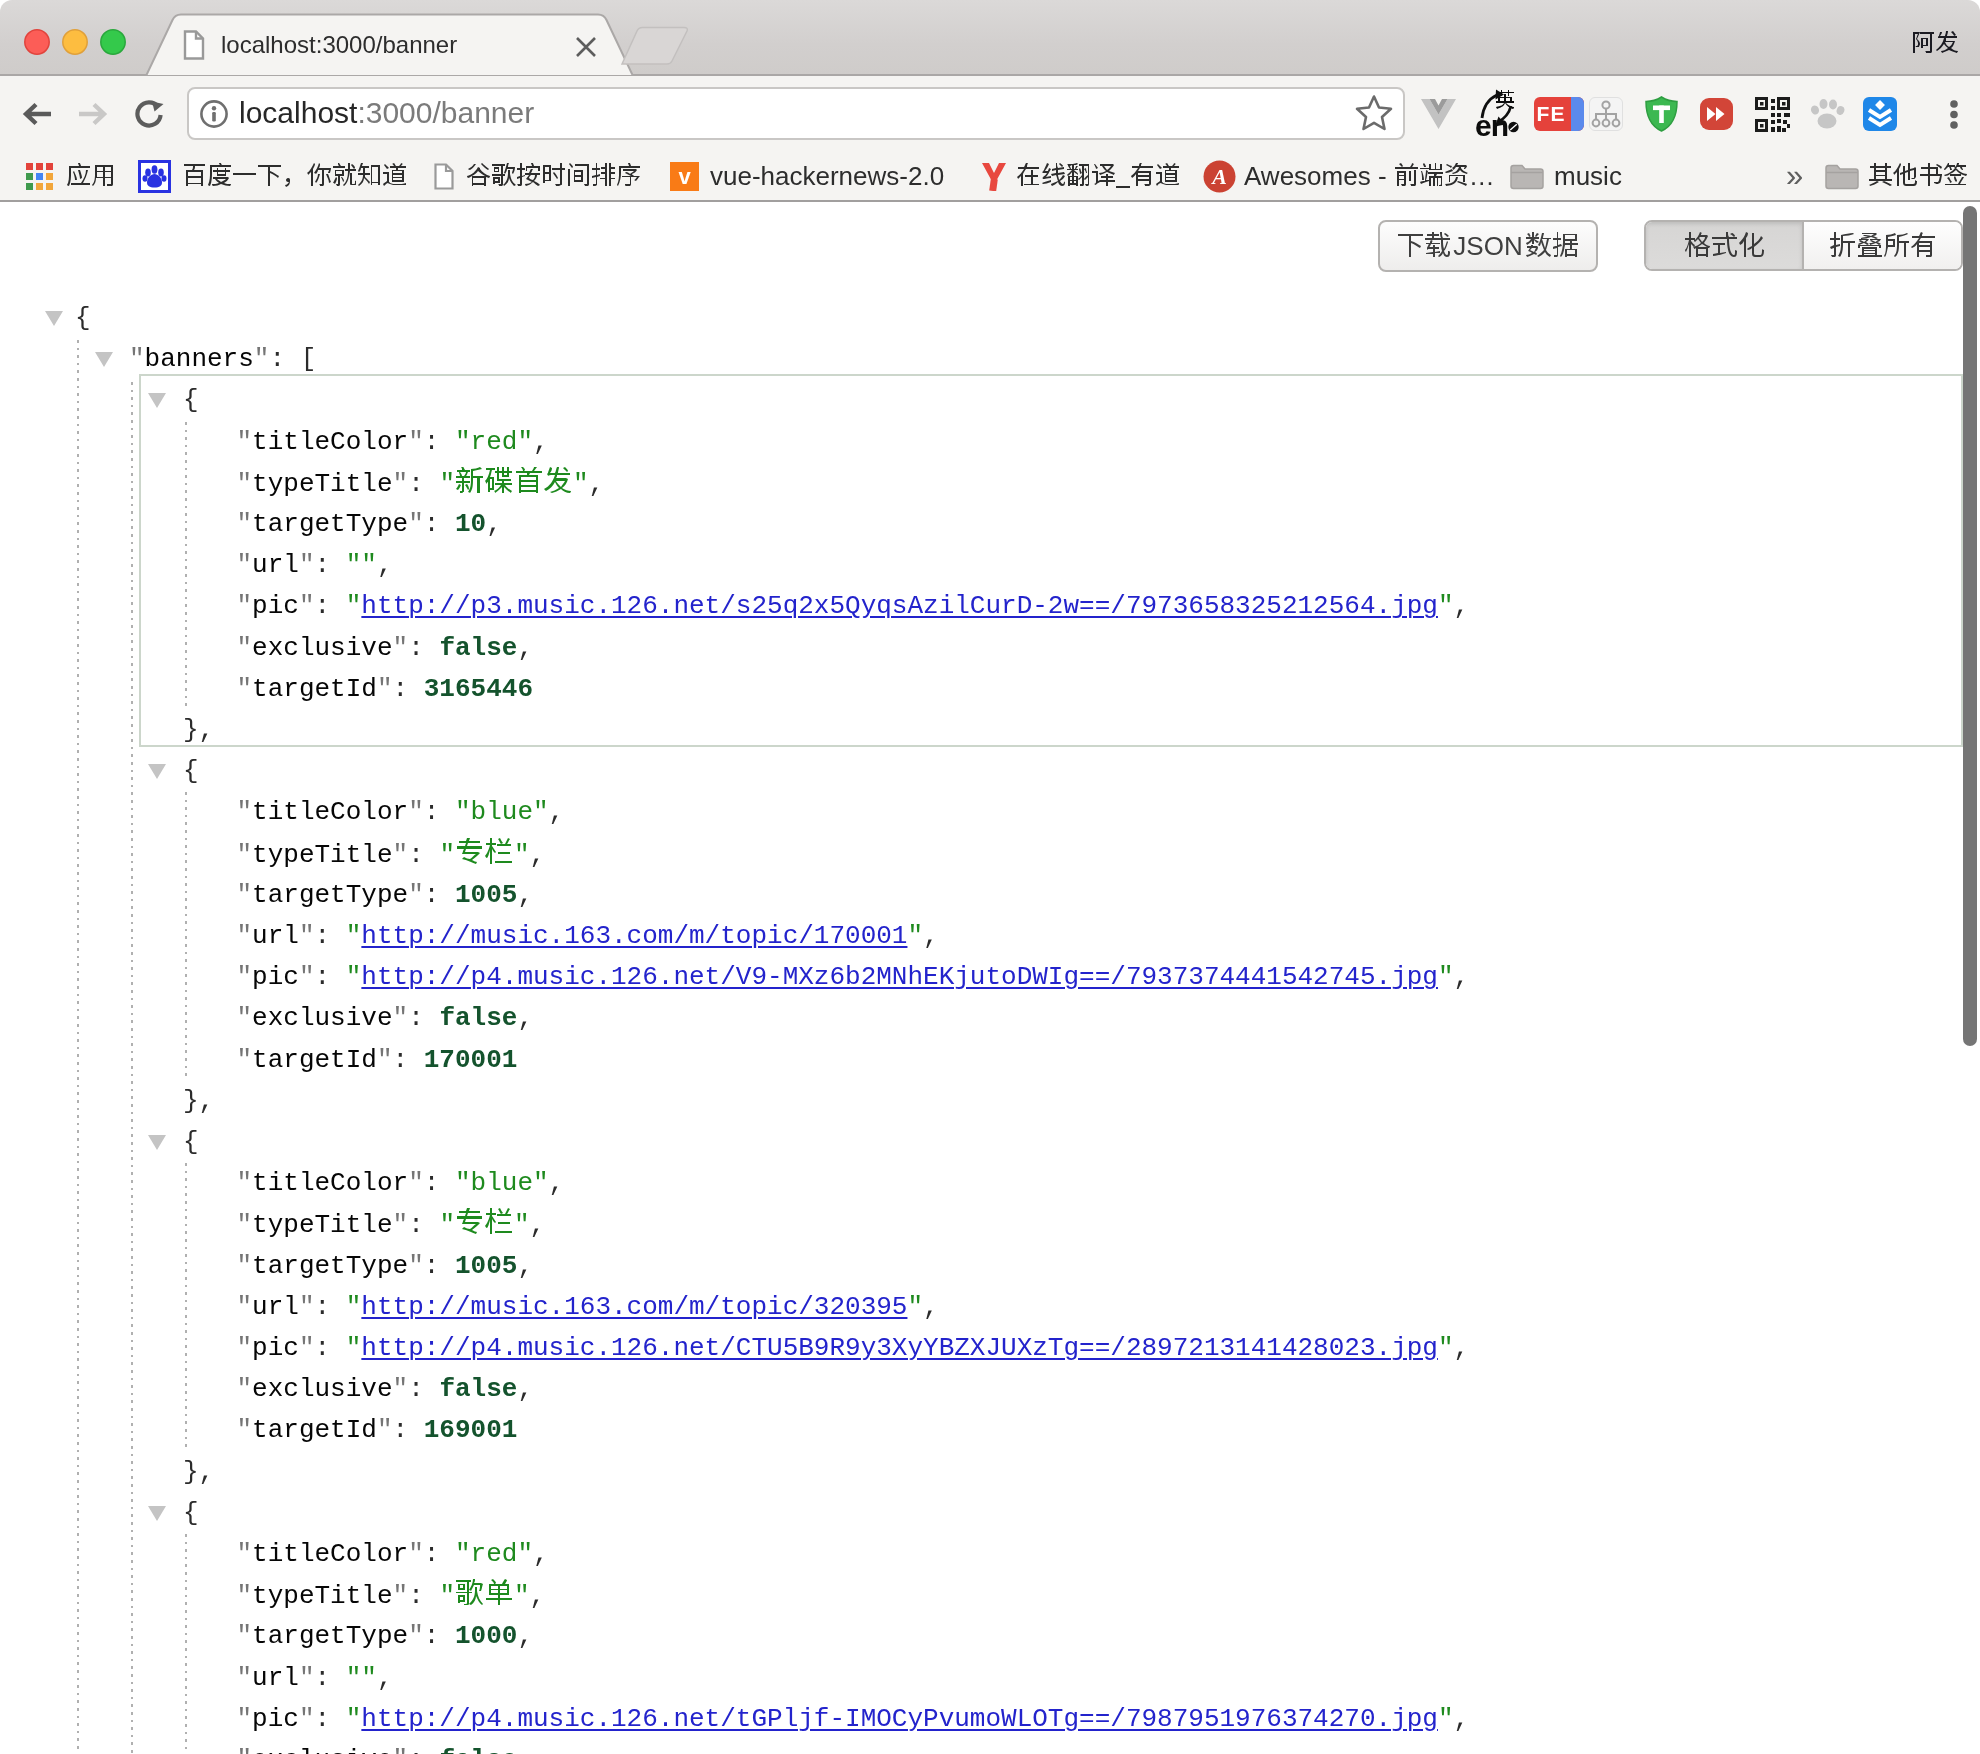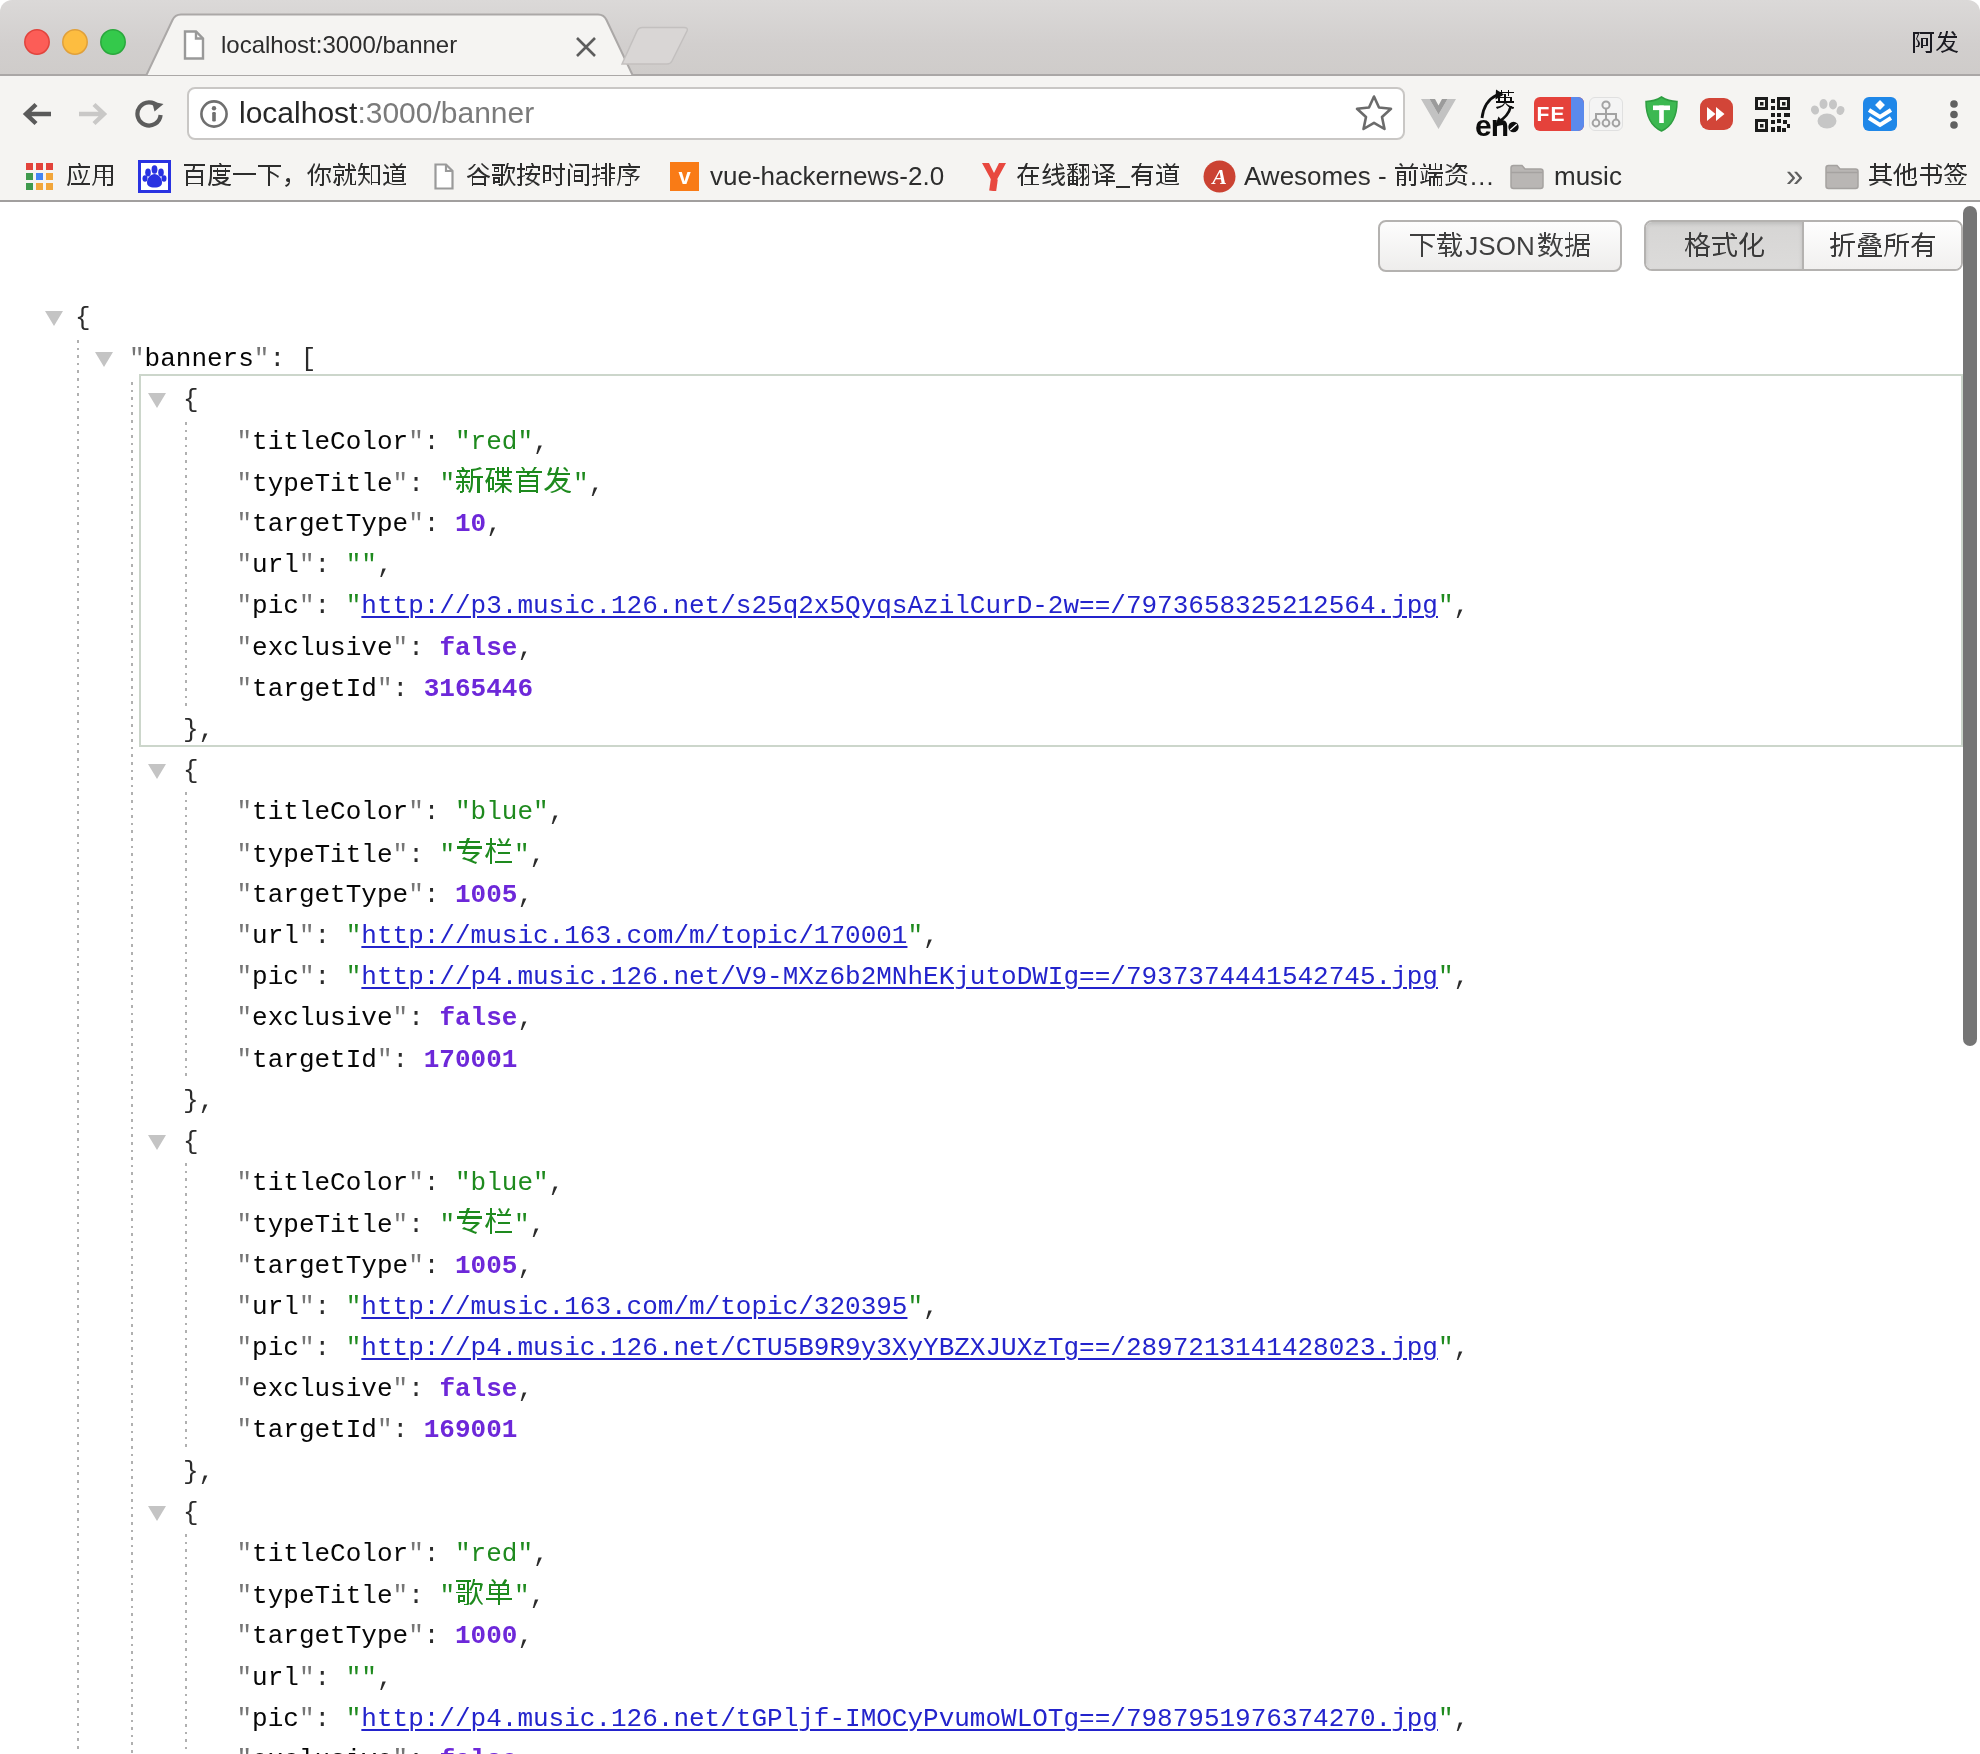--- a/index.html
+++ b/index.html
@@ -8,21 +8,21 @@
 border-bottom:2px solid #aaa7a6}
 #toolbar{position:absolute;left:0;top:76px;width:1980px;height:76px;background:#f5f4f2}
 #bookmarks{position:absolute;left:0;top:152px;width:1980px;height:48px;background:#f5f4f2}
 #chromeborder{position:absolute;left:0;top:200px;width:1980px;height:2px;background:#a19f9e}
 #page{position:absolute;left:0;top:202px;width:1980px;height:1552px;background:#fff;overflow:hidden}
 .abs{position:absolute}
 .bmtext{font-size:26px;color:#2d2d2d;white-space:nowrap}
 .ln{position:absolute;left:0;width:1980px;height:42px;line-height:41.2px;
 font-family:"Liberation Mono",monospace;font-size:26px;white-space:pre}
 .q{color:#757575}.k{color:#060606}.p{color:#2b2b2b}
-.g{color:#1e8a1e}.n{color:#6d28d9;font-weight:bold}
+.g{color:#1e8a1e}.n{color:#14532d;font-weight:bold}
 .a{color:#2323cc;text-decoration:underline;text-decoration-thickness:2px;text-underline-offset:3px}
 .tri{position:absolute;width:0;height:0;border-left:9px solid transparent;
 border-right:9px solid transparent;border-top:15px solid #c4c4c4;top:13px}
 .dg{position:absolute;width:2px;background-image:repeating-linear-gradient(180deg,#b0b0b0 0 2.6px,transparent 2.6px 7.6px)}
 </style></head><body>
 <div id="tabstrip">
     <svg class="abs" style="left:23px;top:28px" width="28" height="28">
       <circle cx="14" cy="14" r="12.2" fill="#fc5d57" stroke="#e1443d" stroke-width="1.5"></circle>
     </svg>
     <svg class="abs" style="left:61px;top:28px" width="28" height="28">
@@ -237,21 +237,21 @@
         <path d="M1,6 Q1,3.5 3.5,3.5 L12,3.5 L15,7 L30.5,7 Q33,7 33,9.5 L33,24 Q33,26.5 30.5,26.5 L3.5,26.5 Q1,26.5 1,24 Z" fill="#b9b6b4" stroke="#a5a2a0" stroke-width="1.5"></path>
         <path d="M1,10.5 L33,10.5" stroke="#a5a2a0" stroke-width="1.5" fill="none"></path>
       </svg>
       <svg width="100" height="32" viewBox="0 0 100 32" style="vertical-align:-8px">
         <path fill="#2d2d2d" d="M14 22C17 23 20 25 22 26L24 25C22 24 19 22 16 21ZM9 21C7 22 4 24 1 25C2 25 2 26 2 26C5 25 8 24 11 22ZM17 3V6H8V3H6V6H2V8H6V19H1V21H24V19H19V8H23V6H19V3ZM8 19V16H17V19ZM8 8H17V10H8ZM8 12H17V15H8ZM35 6V12L32 13L32 15L35 14V22C35 25 36 26 39 26C40 26 45 26 45 26C48 26 49 25 49 21C49 21 48 21 47 20C47 23 47 24 45 24C44 24 40 24 39 24C37 24 37 24 37 22V13L40 12V20H42V11L46 10C46 14 46 16 46 17C46 18 46 18 45 18C45 18 44 18 43 18C43 18 44 19 44 19C44 19 45 19 46 19C47 19 47 18 48 17C48 16 48 13 48 8L48 8L47 7L46 8L46 8L42 9V3H40V10L37 11V6ZM32 3C30 7 28 11 25 13C26 14 26 14 26 15C27 14 28 13 29 12V26H31V9C32 7 33 5 33 4ZM68 5C70 6 72 8 73 9L74 7C73 6 71 5 69 4ZM53 7V9H60V14H52V16H60V26H62V16H72C71 20 71 21 70 22C70 22 70 22 69 22C69 22 67 22 66 22C66 22 66 23 66 23C68 24 69 24 70 24C71 23 72 23 72 23C73 22 73 20 74 15C74 15 74 14 74 14H70V7H62V3H60V7ZM62 14V9H68V14ZM86 17C86 19 87 21 88 22L89 21C89 20 88 18 87 16ZM79 18C80 19 82 21 82 23L84 22C83 21 82 19 81 17ZM93 14H82V16H93ZM89 3C89 5 88 6 86 8C86 8 87 8 87 8C85 11 80 14 76 15C76 15 77 16 77 16C79 16 81 15 82 14C84 13 86 12 88 10C90 13 94 15 98 16C98 16 99 15 99 14C95 14 91 11 89 9L89 9L88 8C89 8 89 7 89 7H92C92 8 93 9 94 10L95 10C95 9 94 8 94 7H98V5H90C91 5 91 4 91 3ZM80 3C79 5 77 8 76 9C76 10 77 10 77 10C78 9 79 8 80 7H81C82 8 82 9 82 10L84 10C84 9 83 8 83 7H87V5H81C81 5 81 4 81 3ZM94 17C93 19 91 22 90 24H77V25H98V24H92C93 22 95 19 96 17Z"></path>
       </svg>
     </div>
   </div>
 <div id="chromeborder"></div>
 <div id="page">
-    <div class="abs" style="left:1378px;top:18px;width:244px;height:52px;border:2px solid #b4b2b0;border-radius:8px;background:linear-gradient(180deg,#fdfdfd,#eeedec);display:flex;align-items:center;justify-content:center">
+    <div class="abs" style="left:1378px;top:18px;width:220px;height:52px;border:2px solid #b4b2b0;border-radius:8px;background:linear-gradient(180deg,#fdfdfd,#eeedec);display:flex;align-items:center;justify-content:center">
       <svg width="54" height="34" viewBox="0 0 54 34" style="vertical-align:-8px">
         <path fill="#3f3f3f" d="M1 5V7H12V28H14V14C17 15 21 18 23 19L24 17C22 16 18 13 14 12L14 12V7H26V5ZM47 5C48 6 50 7 50 8L52 7C51 6 50 5 48 4ZM50 12C49 15 48 18 47 20C46 17 46 14 46 11H53V9H46C45 8 45 5 45 3H43C43 5 43 7 44 9H37V7H42V5H37V3H35V5H30V7H35V9H28V11H44C44 15 44 19 45 22C44 24 42 26 41 27C41 27 42 28 42 28C44 27 45 26 46 24C47 27 48 28 50 28C52 28 53 27 53 23C53 22 52 22 51 22C51 25 51 26 50 26C49 26 48 25 47 22C49 20 50 16 51 13ZM29 24 29 25 36 25V28H38V24L43 24V22L38 23V20H42V18H38V16H36V18H32C33 18 33 17 34 15H43V14H35C35 13 35 12 36 12L34 11C33 12 33 13 33 14H29V15H32C31 16 31 17 31 17C30 18 30 19 30 19C30 19 30 20 30 21C31 20 31 20 32 20H36V23Z"></path>
       </svg>
       <span style="font-size:26px;color:#3f3f3f;margin:0 2px">JSON</span>
       <svg width="54" height="34" viewBox="0 0 54 34" style="vertical-align:-8px">
         <path fill="#3f3f3f" d="M12 4C11 5 11 6 10 7L11 8C12 7 13 6 14 5ZM2 5C3 6 4 7 4 8L6 7C5 7 5 5 4 4ZM11 19C10 20 10 22 9 23C8 22 6 22 5 21C6 20 6 20 7 19ZM3 22C4 22 6 23 7 24C5 25 3 26 1 26C1 27 2 27 2 28C5 27 7 26 9 25C10 25 11 26 11 26L12 25C12 24 11 24 10 23C12 22 13 20 13 18L12 17L12 17H8L8 16L6 16C6 16 6 17 6 17H2V19H5C4 20 4 21 3 22ZM7 3V8H1V10H6C5 12 3 13 1 14C1 15 2 15 2 16C4 15 6 13 7 12V15H9V11C10 12 12 14 12 14L14 13C13 12 11 11 9 10H14V8H9V3ZM17 4C16 8 15 13 13 16C13 16 14 17 15 17C15 16 16 15 16 13C17 16 18 18 19 21C17 23 15 25 12 27C13 27 13 28 13 28C16 27 18 25 20 23C21 25 23 27 25 28C25 27 26 27 26 26C24 25 22 23 21 21C22 18 23 14 24 10H26V9H18C18 7 19 5 19 4ZM22 10C21 14 21 16 20 19C19 16 18 13 17 10ZM40 20V28H42V27H50V28H52V20H47V16H53V14H47V12H52V5H38V13C38 17 37 23 35 27C35 27 36 28 36 28C39 25 39 20 40 16H45V20ZM40 6H50V10H40ZM40 12H45V14H40L40 13ZM42 25V21H50V25ZM32 3V9H28V11H32V17C30 17 29 17 28 18L28 20L32 19V26C32 26 31 26 31 26C31 26 30 26 29 26C29 27 29 27 29 28C31 28 32 28 32 28C33 27 33 27 33 26V18L37 17L36 15L33 16V11H36V9H33V3Z"></path>
       </svg>
     </div>
     <div class="abs" style="left:1644px;top:18px;width:319px;height:51px;border:2px solid #b4b2b0;border-radius:8px;overflow:hidden;display:flex">
       <div style="width:158px;height:100%;background:linear-gradient(180deg,#d6d5d4,#dcdbda);border-right:2px solid #b4b2b0;display:flex;align-items:center;justify-content:center;box-shadow:inset 0 2px 4px rgba(0,0,0,.12)">

